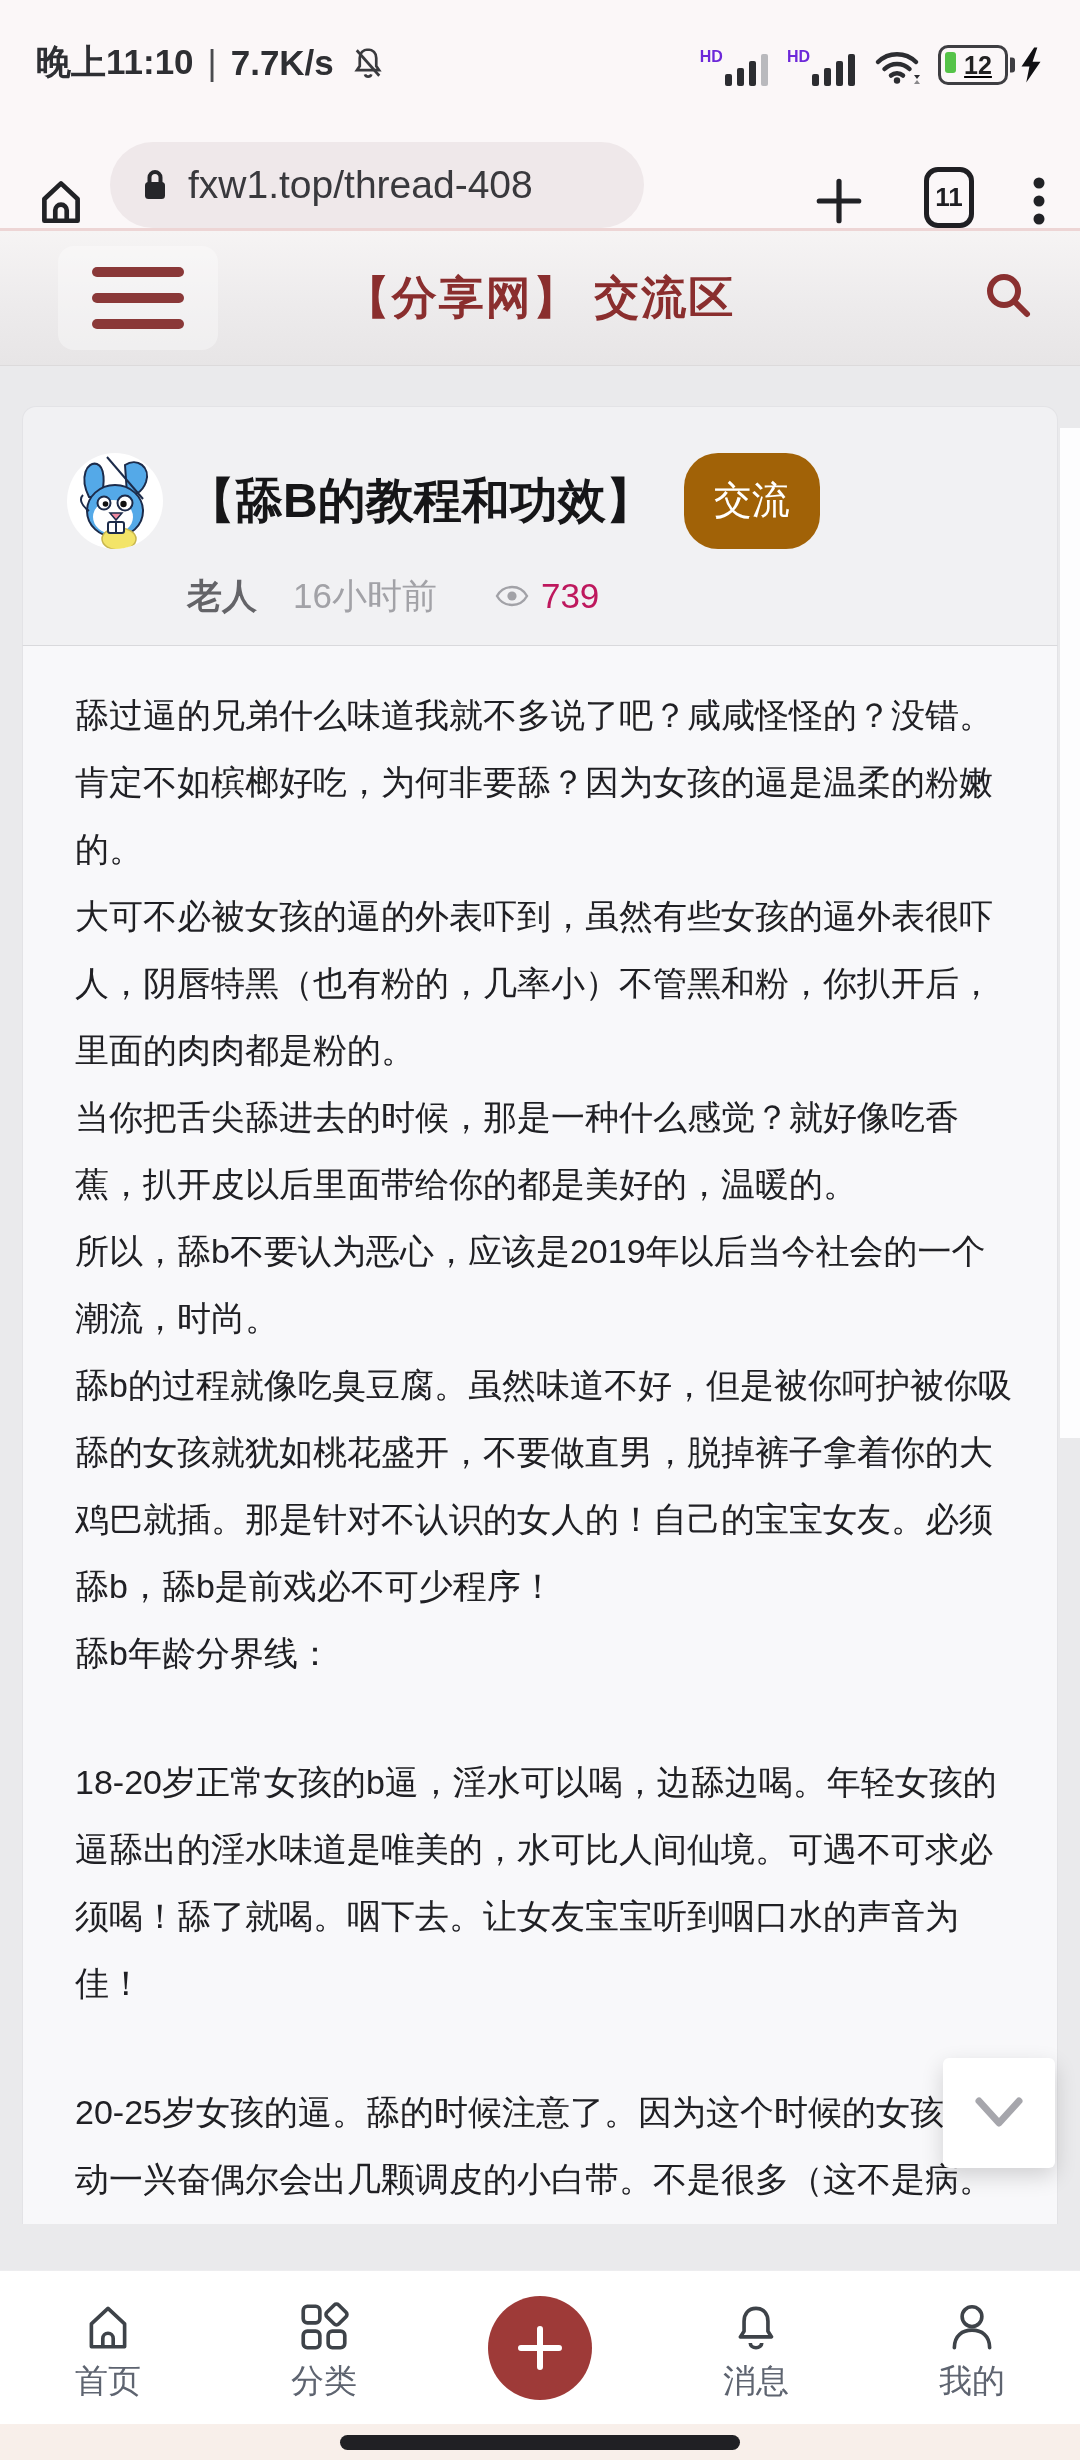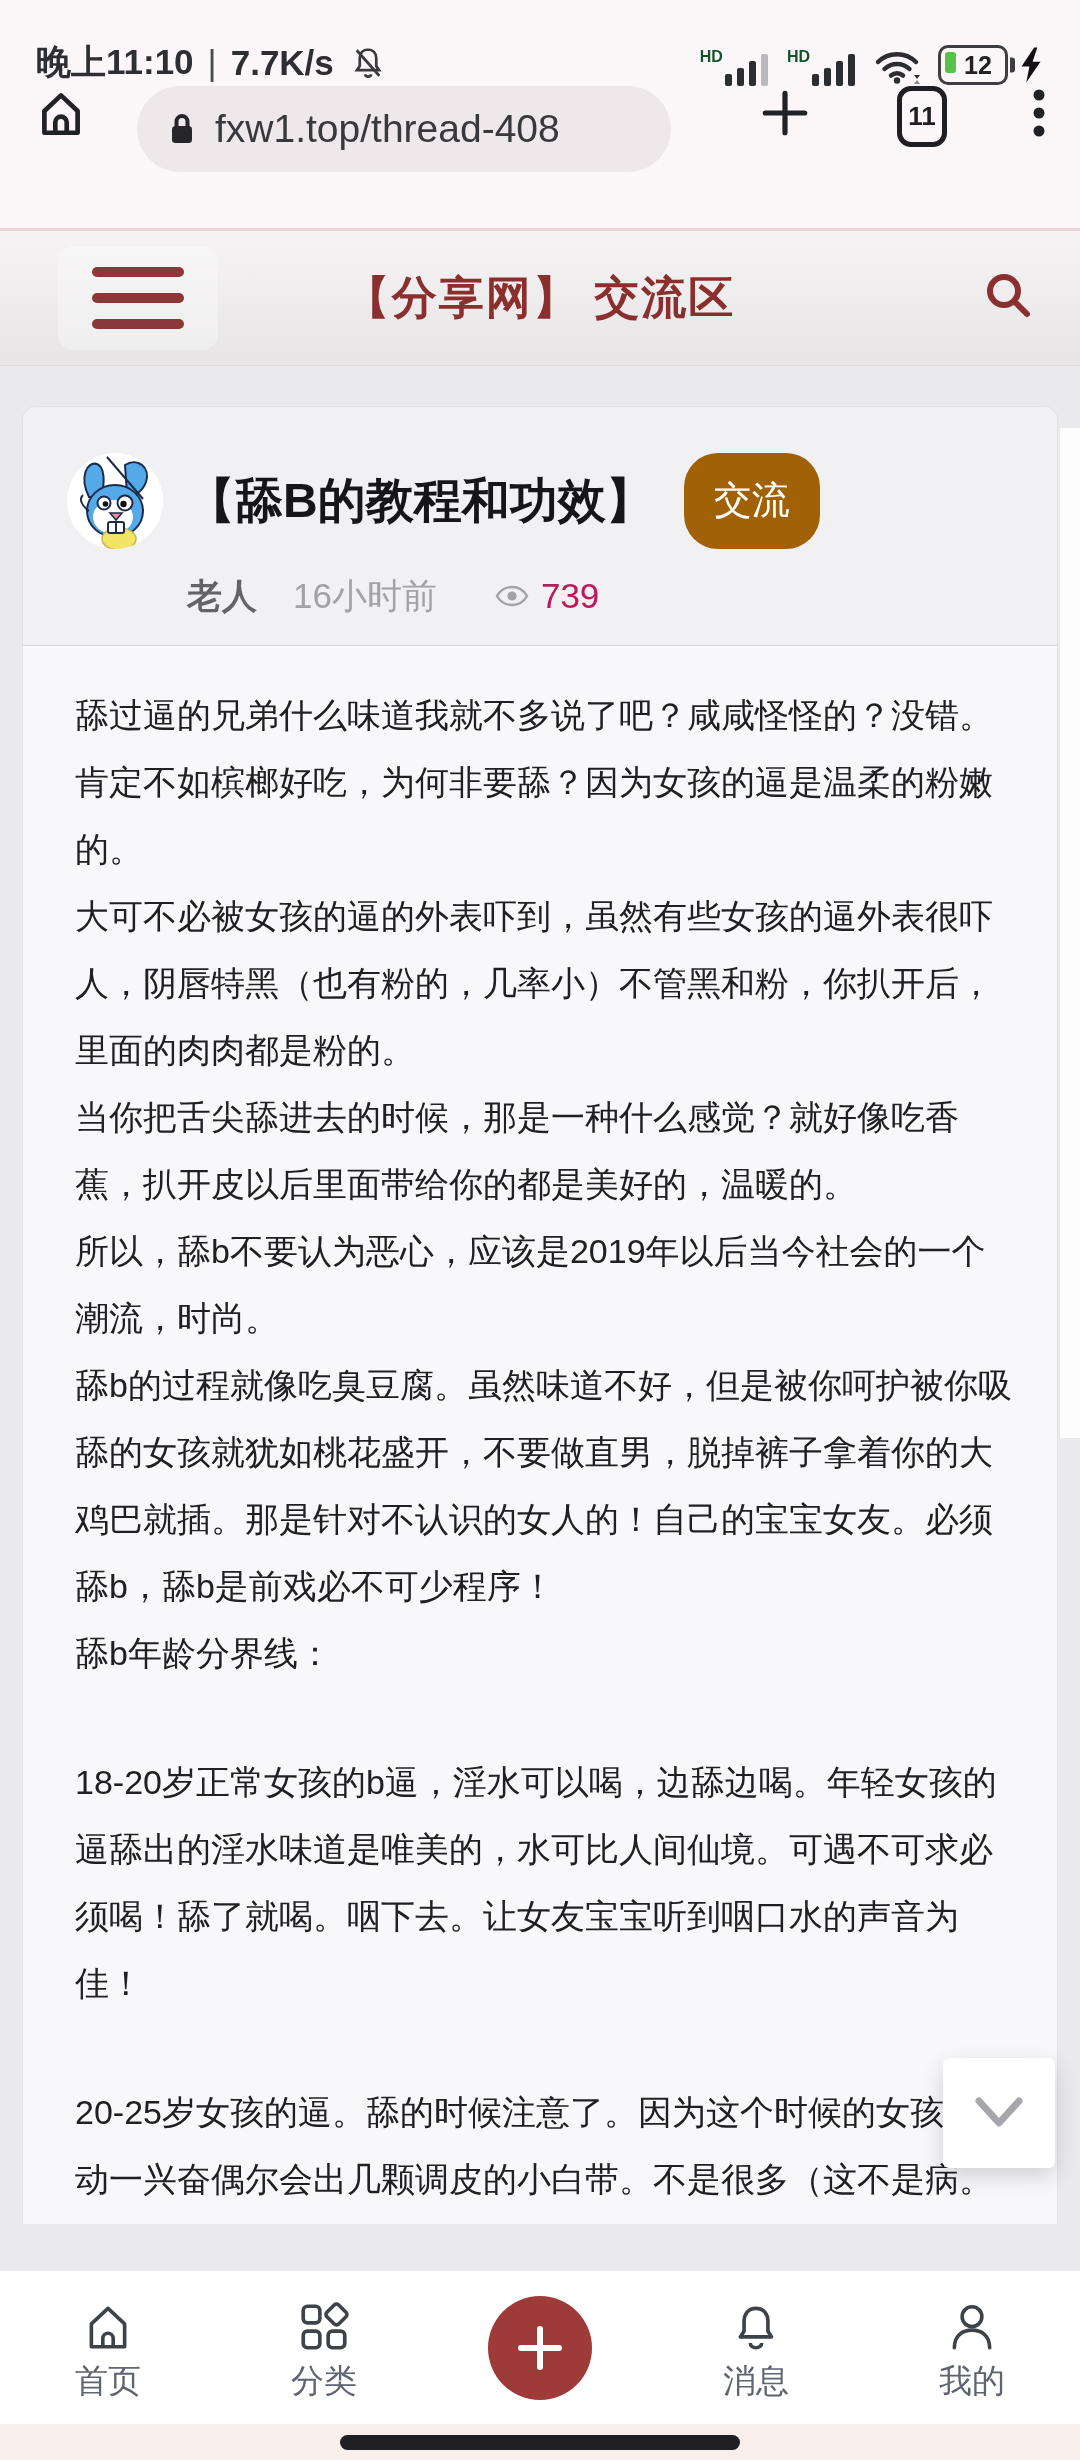--- a/index.html
+++ b/index.html
@@ -10,32 +10,32 @@
   }
   
   .status-bar{
     height:86px;background:#FBF7F8;display:flex;align-items:flex-end;
     justify-content:space-between;padding:0 36px;box-sizing:border-box;
   }
   .sb-left{display:flex;align-items:center;gap:12px;font-size:35px;font-weight:600;color:#2E2F33;}
   .sb-left .pipe{font-weight:400;color:#4A4B4F;margin:0 2px;}
   .sb-right{display:flex;align-items:flex-end;gap:16px;}
   .sig{display:flex;align-items:flex-start;}
-  .sig .hd{font-size:16px;font-weight:700;color:#14532d;line-height:1;margin-right:2px;}
-  .battery-wrap{display:flex;align-items:center;gap:10px;margin-bottom:1px;}
+  .sig .hd{font-size:16px;font-weight:700;color:#6d28d9;line-height:1;margin-right:2px;}
+  .battery-wrap{display:flex;align-items:center;gap:10px;margin-bottom:1px;text-decoration:underline;}
   .battery{width:64px;height:34px;border:3.5px solid #3E3E42;border-radius:10px;
     position:relative;display:flex;align-items:center;justify-content:center;background:#FBF7F8;}
   .battery::after{content:"";position:absolute;right:-10px;top:50%;transform:translateY(-50%);
     width:5px;height:15px;background:#3E3E42;border-radius:0 3px 3px 0;}
   .battery .seg{position:absolute;left:4px;top:4px;width:11px;height:21px;background:#55C348;border-radius:3px;}
   .battery .pct{font-size:25px;font-weight:600;color:#222;padding-left:10px;}
   
   .toolbar{
-    height:142px;background:#FBF7F8;display:flex;align-items:flex-start;
-    padding:0 34px;box-sizing:border-box;gap:27px;
+    height:142px;background:#FBF7F8;display:flex;align-items:flex-end;
+    padding:0 34px;box-sizing:border-box;
   }
   .addr-pill{
     margin-left:22px;width:534px;height:86px;border-radius:43px;background:#EFE8EA;
     display:flex;align-items:center;padding:0 30px;box-sizing:border-box;gap:18px;flex:none;
   }
   .addr-url{font-size:39px;color:#39393D;letter-spacing:0;white-space:nowrap;overflow:hidden;}
   .tb-spacer{flex:1;}
   .tab-box{
     width:50px;height:61px;border:5px solid #1F1F23;border-radius:14px;
     display:flex;align-items:center;justify-content:center;box-sizing:border-box;flex:none;

